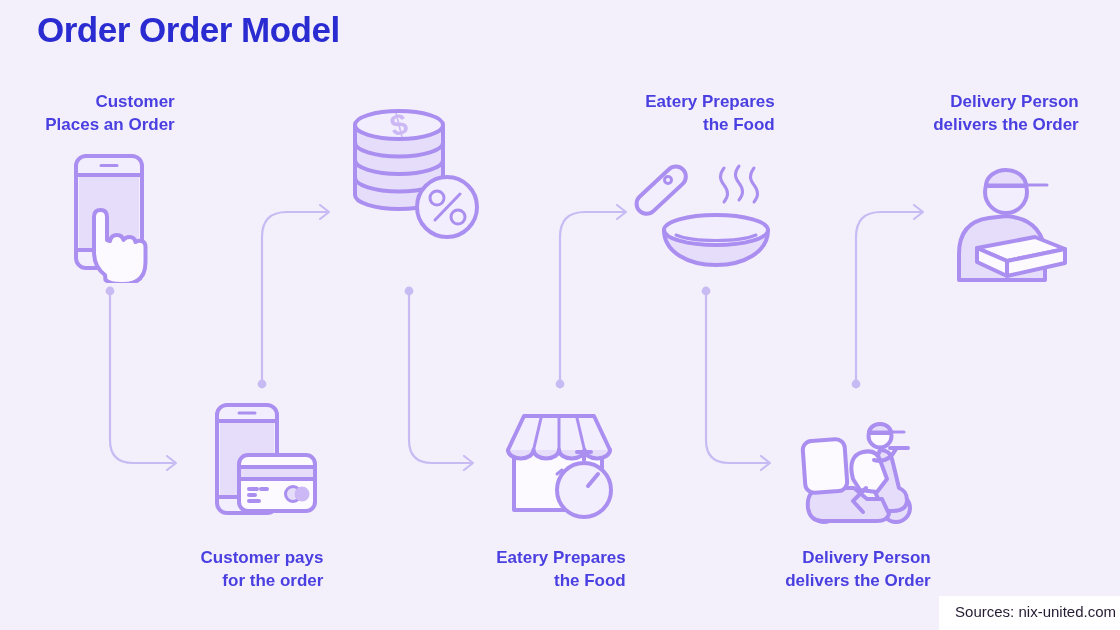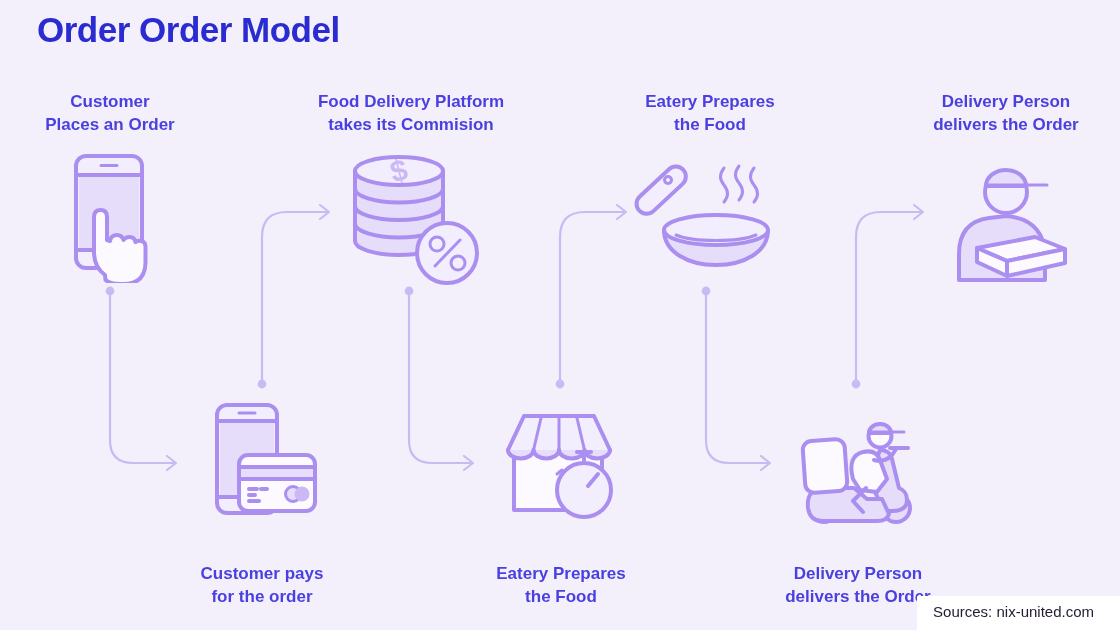--- a/index.html
+++ b/index.html
@@ -8,49 +8,49 @@
     background:var(--bg,#f4f0fb);
     font-family:"Liberation Sans","DejaVu Sans",sans-serif;
   }
   .page-title{
     position:absolute;left:37px;top:10px;margin:0;
     font-size:35px;font-weight:bold;letter-spacing:-0.5px;
     color:var(--title,#2a2bd0);
   }
   .step{position:absolute;width:230px;display:flex;flex-direction:column;align-items:center;}
   .step-label{
-    font-size:17px;font-weight:bold;line-height:23px;text-align:center;
+    font-size:17px;font-weight:bold;line-height:23px;text-align:right;
     white-space:pre-line;color:var(--label,#4a3fe0);
   }
   .step.top{top:90px;}
   .step.top .icon-box{margin-top:12px;height:140px;display:flex;align-items:center;justify-content:center;}
   .step.bottom{top:398px;}
   .step.bottom .icon-box{height:128px;display:flex;align-items:center;justify-content:center;}
-  .step.bottom .step-label{margin-top:36px;}
+  .step.bottom .step-label{margin-top:20px;}
   .s1{left:-5px;} .s2{left:296px;} .s3{left:595px;} .s4{left:891px;}
   .b1{left:147px;} .b2{left:446px;} .b3{left:743px;}
 
   
   .icon *{stroke:var(--iconStroke,#aa8ff0);stroke-width:4;fill:none;stroke-linecap:round;stroke-linejoin:round;}
   .icon .thin{stroke-width:3;}
   .icon .fillMid{fill:var(--iconFillMid,#e6ddfa);}
   .icon .fillLight{fill:var(--iconFillLight,#f3eefd);}
   .icon .fillWhite{fill:var(--iconFillWhite,#fcfaff);}
   .icon .noStroke{stroke:none;}
   .icon .solidDot{fill:var(--iconAccent,#cbb8f4);stroke:none;}
   .icon text{font-family:"Liberation Sans","DejaVu Sans",sans-serif;}
   .icon .dollar{fill:var(--iconAccent,#cbb8f4);stroke:none;}
 
   .arrows{position:absolute;left:0;top:0;width:1120px;height:630px;pointer-events:none;}
   .arrows path{stroke:var(--arrow,#c8bbf3);stroke-width:2.2;fill:none;stroke-linecap:round;stroke-linejoin:round;}
   .arrows circle{fill:var(--arrow,#c8bbf3);stroke:none;}
 
   .source-strip{
     position:absolute;right:0;bottom:0;background:var(--sourceBg,#ffffff);
-    padding:7px 26px 10px 16px;font-size:15px;color:var(--sourceText,#241b31);
+    padding:7px 4px 10px 16px;font-size:15px;color:var(--sourceText,#241b31);
   }
 </style>
 </head>
 <body>
 
 <h1 class="page-title">Order Order Model</h1>
 
 <svg class="arrows" viewBox="0 0 1120 630">
   <g>
     <circle cx="110" cy="291" r="4.4"></circle>
@@ -93,22 +93,20 @@
       <rect class="fillMid noStroke" x="19" y="24" width="60" height="71"></rect>
       <line x1="16" y1="22" x2="82" y2="22"></line>
       <line x1="16" y1="97" x2="82" y2="97"></line>
       <line class="thin" x1="41" y1="12.5" x2="57" y2="12.5"></line>
       <path class="fillWhite" d="M45,122 q-11,-8 -11,-23 V64 q0,-7 6.5,-7 q6.5,0 6.5,7 v23 l3,1 q1,-6 7,-6 q5,0 6.5,5 q2,-3 6,-3 q5,0 6,5 q3,-2 6,-1 q4,1 4,6 v15 q0,22 -22,22 h-3 q-10,0 -15,-4 z"></path>
     </svg>
   </div>
 </div>
 
 <div class="step top s2">
-  <div class="step-label">Food Delivery Platform
-takes its Commision</div>
   <div class="icon-box">
     <svg class="icon" width="136" height="138" viewBox="0 0 136 138">
       <path class="fillMid" d="M12,22 V92 a44,14 0 0 0 88,0 V22"></path>
       <ellipse class="fillLight" cx="56" cy="22" rx="44" ry="14"></ellipse>
       <path d="M12,39.5 a44,14 0 0 0 88,0"></path>
       <path d="M12,57 a44,14 0 0 0 88,0"></path>
       <path d="M12,74.5 a44,14 0 0 0 88,0"></path>
       <text class="dollar" x="56" y="32" font-size="30" font-weight="bold" text-anchor="middle" transform="rotate(-14 56 22)">$</text>
       <circle class="fillLight" cx="104" cy="104" r="30"></circle>
       <circle class="thin" cx="94" cy="95" r="7"></circle>

